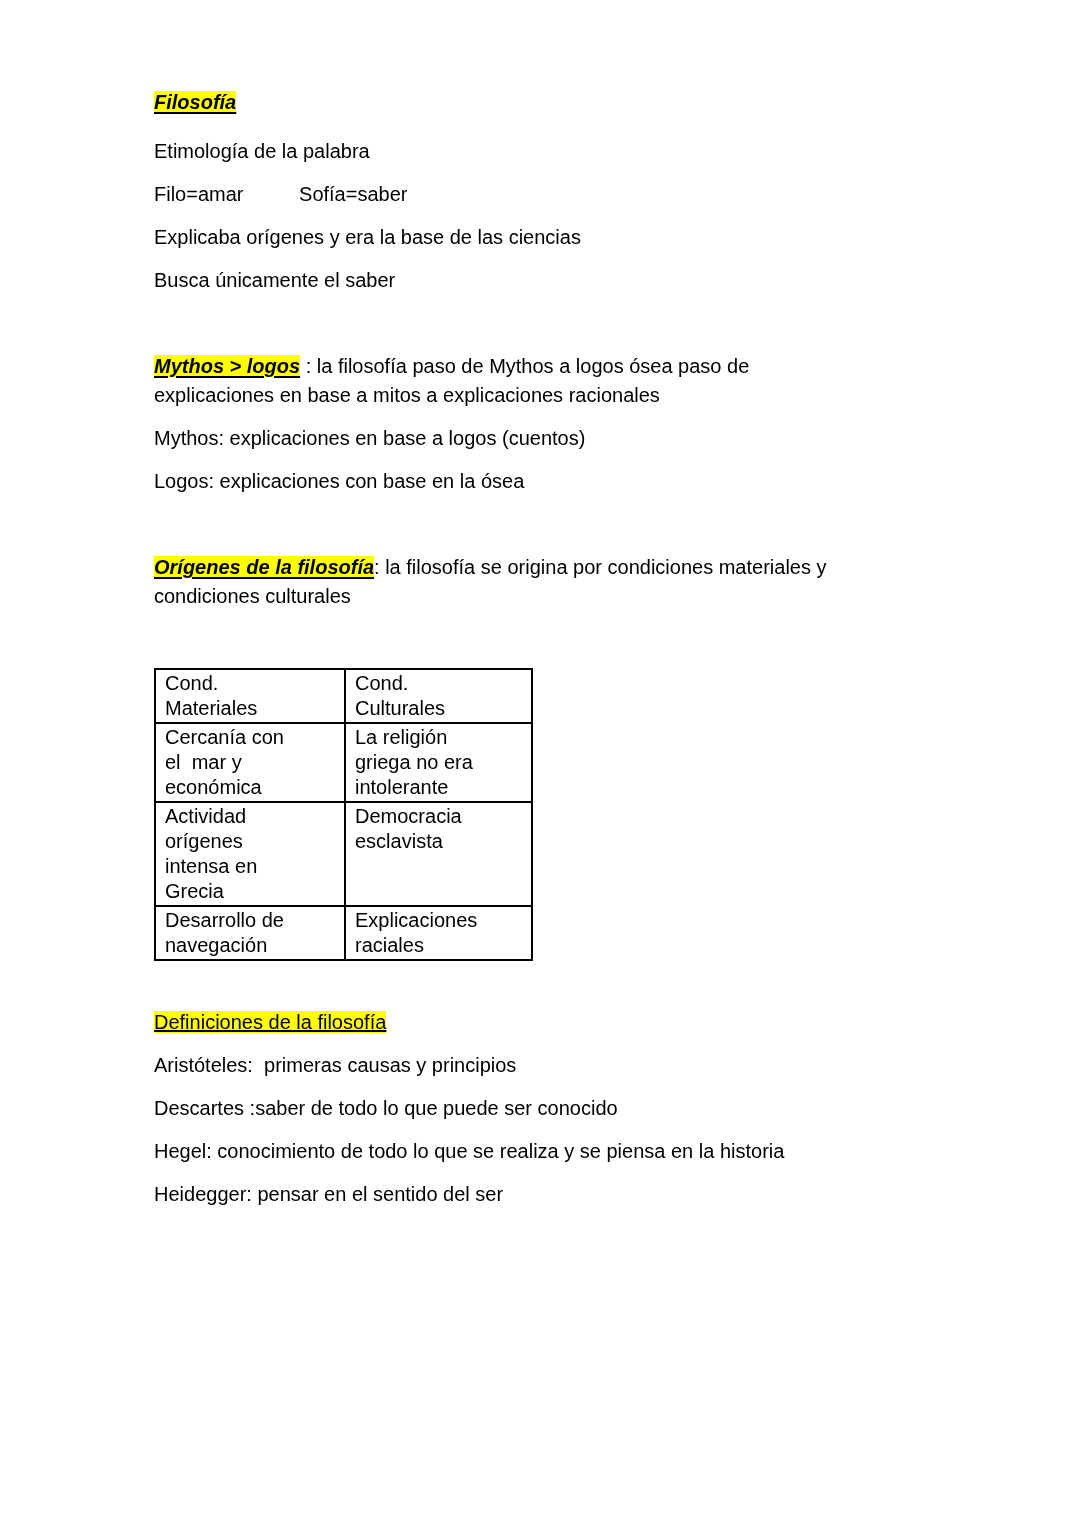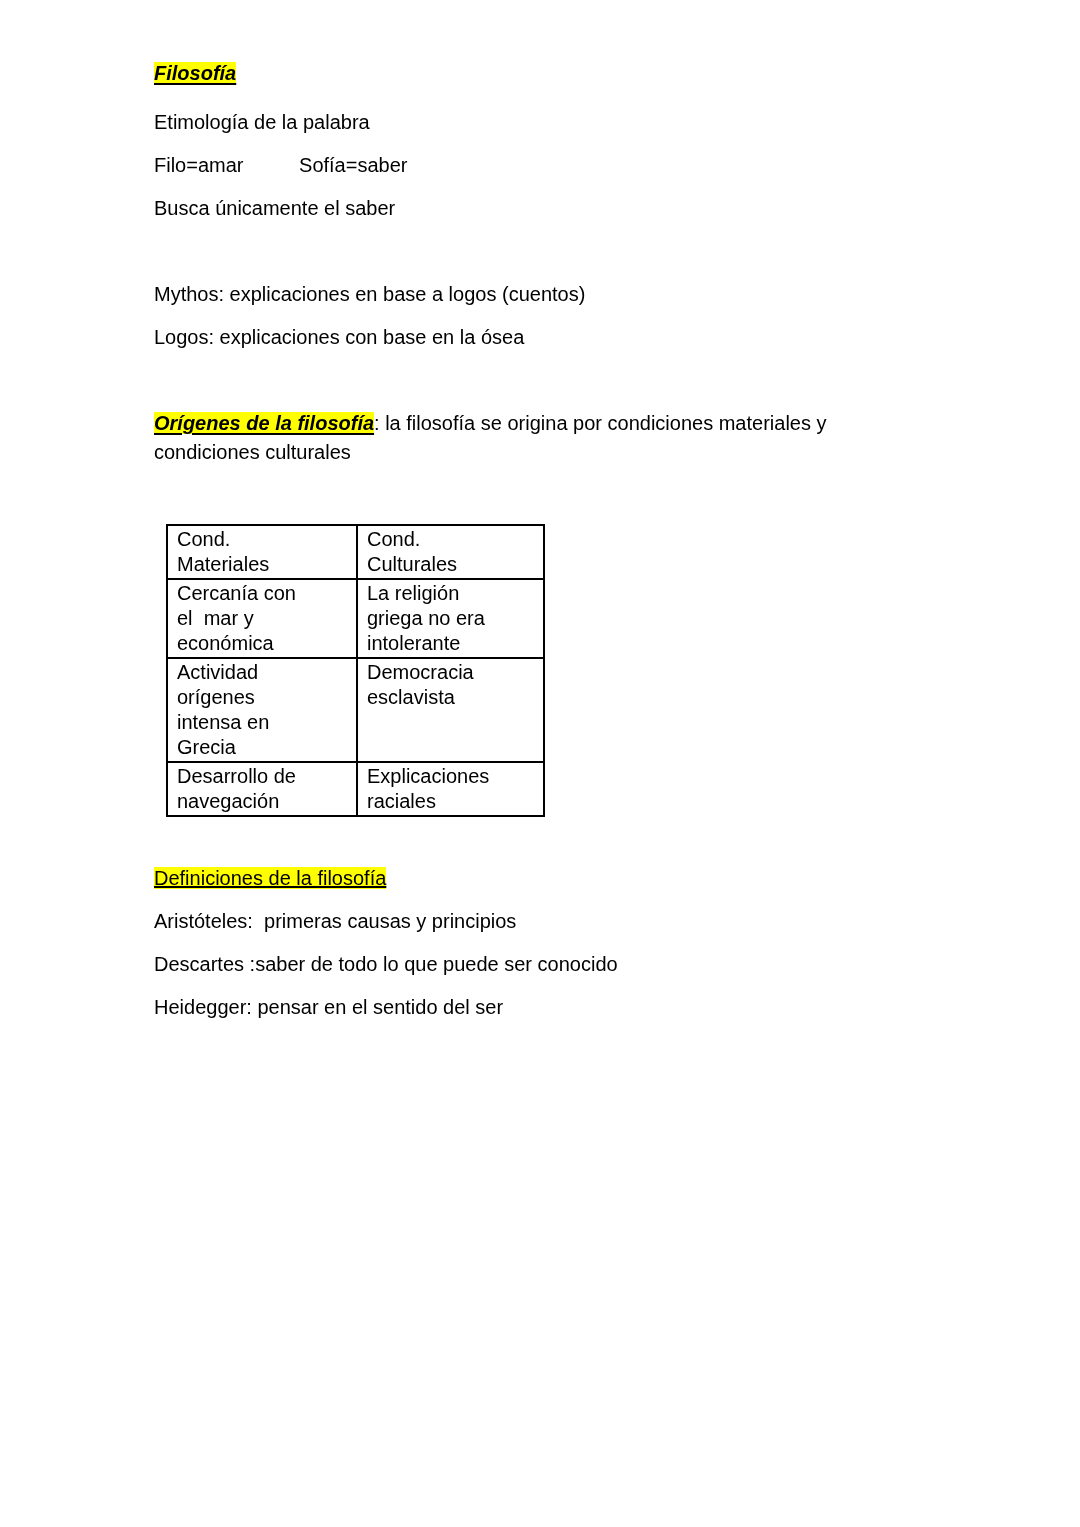--- a/index.html
+++ b/index.html
@@ -12,21 +12,21 @@
     height: 1527px;
     font-family: "Liberation Sans", sans-serif;
     font-size: 20px;
     color: #000000;
     overflow: hidden;
   }
   .page {
     box-sizing: border-box;
     width: 1080px;
     height: 1527px;
-    padding: 59px 128px 0 154px;
+    padding: 88px 128px 0 154px;
     background: #ffffff;
   }
   .para {
     margin: 0 0 14px 0;
     line-height: 29px;
     white-space: pre-wrap;
   }
   .title-para {
     margin-bottom: 20px;
   }
@@ -41,21 +41,21 @@
     font-weight: bold;
     font-style: italic;
     text-decoration: underline;
     text-decoration-thickness: 2px;
     text-underline-offset: 3px;
   }
   table.cond-table {
     border-collapse: collapse;
     table-layout: fixed;
     width: 339px;
-    margin: 0 0 4px 12px;
+    margin: 0 0 4px 0;
     border-radius: 14px;
   }
   table.cond-table td {
     border: 2px solid #000000;
     padding: 1px 8px 1px 9px;
     line-height: 25px;
     vertical-align: top;
     white-space: pre-wrap;
     font-size: 20px;
   }
@@ -64,24 +64,27 @@
 </style>
 </head>
 <body>
 
 <div class="page">
 
   <p class="para title-para"><span class="hl heading-strong">Filosofía</span></p>
 
   <p class="para">Etimología de la palabra</p>
   <p class="para">Filo=amar          Sofía=saber</p>
+  <p class="para">Explicaba orígenes y era la base de las ciencias</p>
   <p class="para">Busca únicamente el saber</p>
 
   <p class="para spacer"></p>
 
+  <p class="para"><span class="hl heading-strong">Mythos &gt; logos</span><span> : la filosofía paso de Mythos a logos ósea paso de
+explicaciones en base a mitos a explicaciones racionales</span></p>
 
   <p class="para">Mythos: explicaciones en base a logos (cuentos)</p>
   <p class="para">Logos: explicaciones con base en la ósea</p>
 
   <p class="para spacer"></p>
 
   <p class="para"><span class="hl heading-strong">Orígenes de la filosofía</span><span>: la filosofía se origina por condiciones materiales y
 condiciones culturales</span></p>
 
   <p class="para spacer"></p>
@@ -118,15 +121,16 @@
       </tr>
     </tbody>
   </table>
 
   <p class="para spacer"></p>
 
   <p class="para"><span class="hl">Definiciones de la filosofía</span></p>
 
   <p class="para">Aristóteles:  primeras causas y principios</p>
   <p class="para">Descartes :saber de todo lo que puede ser conocido</p>
+  <p class="para">Hegel: conocimiento de todo lo que se realiza y se piensa en la historia</p>
   <p class="para">Heidegger: pensar en el sentido del ser</p>
 
 </div>
 
 </body></html>

